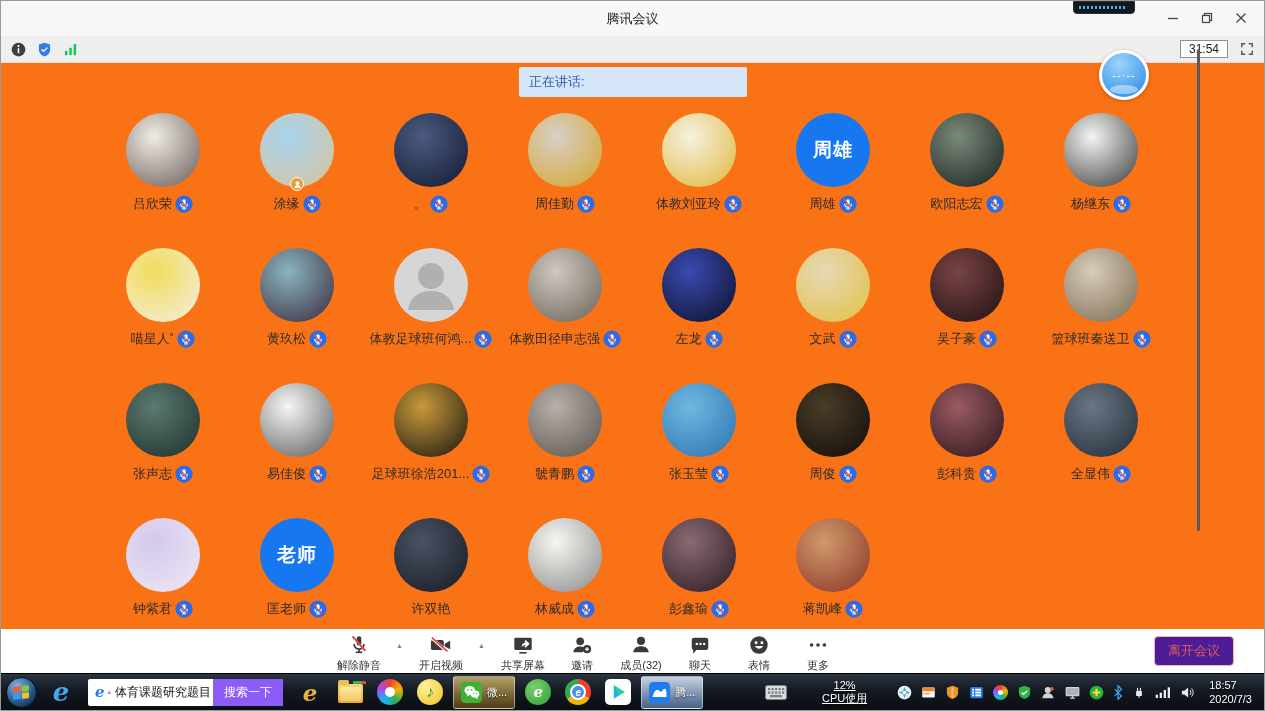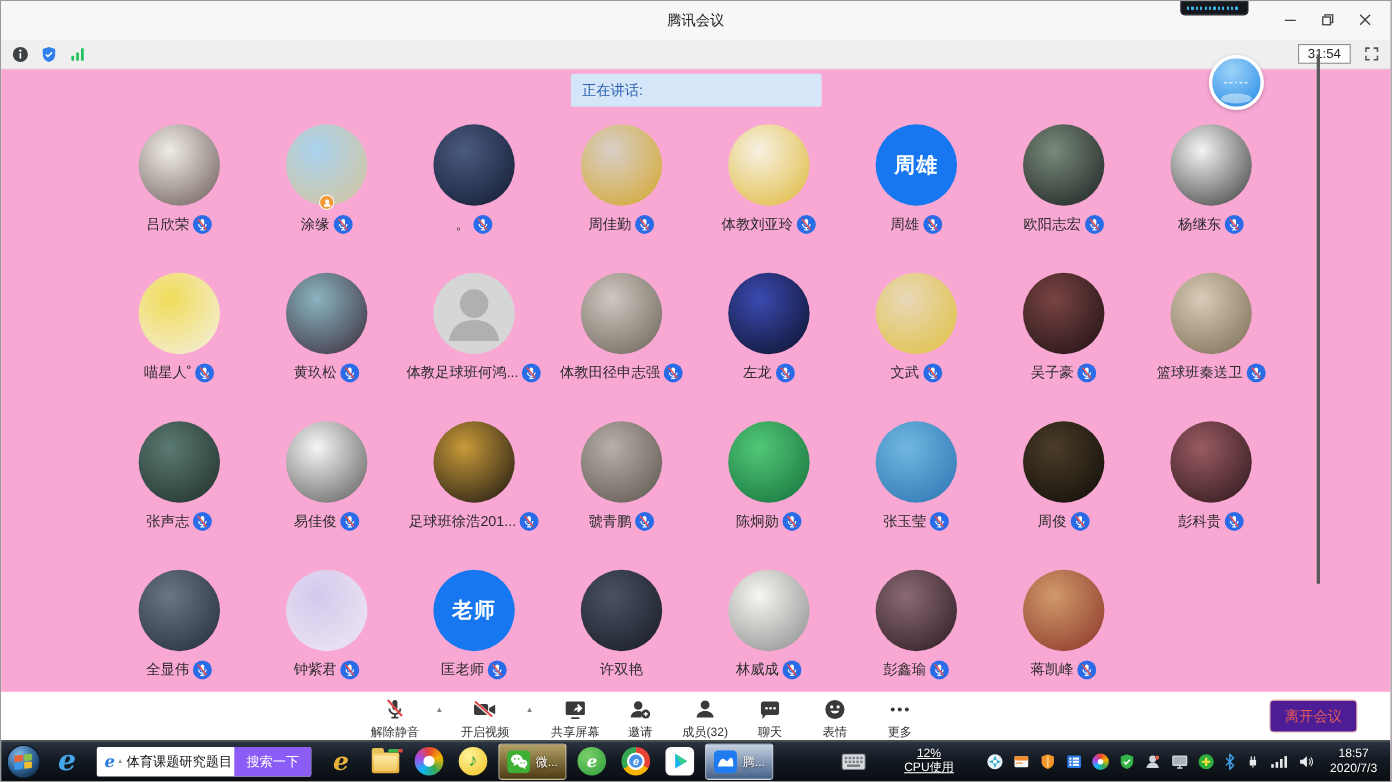--- a/index.html
+++ b/index.html
@@ -16,21 +16,21 @@
        background:repeating-linear-gradient(90deg,#3fb5e8 0 2px,transparent 2px 4px);}
   
   #statusbar{position:absolute;top:35px;left:0;right:0;height:27px;background:#efefef;border-bottom:1px solid #e0e0e0;
        display:flex;align-items:center;padding:0 10px;box-sizing:border-box;}
   .sb-left{display:flex;align-items:center;gap:11px;}
   .sb-ic{display:flex;align-items:center;cursor:pointer;}
   .sb-spacer{flex:1;}
   .timer-box{border:1px solid #8f8f8f;background:#fdfdfd;padding:1px 8px;font-size:12px;color:#222;margin-right:12px;}
   .fs-btn{display:flex;align-items:center;cursor:pointer;}
   
-  #main{position:absolute;top:62px;left:0;right:0;height:566px;background:#f9a8d4;}
+  #main{position:absolute;top:62px;left:0;right:0;height:566px;background:#f97316;}
   #speaking-banner{position:absolute;left:518px;top:4px;width:228px;height:30px;background:#d6e6f9;border-radius:2px;
        color:#2c5fae;font-size:13px;line-height:30px;padding-left:10px;box-sizing:border-box;}
   #floating-widget{position:absolute;left:1098px;top:-13px;width:50px;height:50px;border-radius:50%;
        background:radial-gradient(circle at 40% 25%,#9ed3f8,#3f9bea 75%);border:3px solid #fff;box-sizing:border-box;
        box-shadow:0 1px 4px rgba(0,0,0,.25);color:#fff;font-size:11px;display:flex;align-items:center;justify-content:center;
        letter-spacing:1px;cursor:pointer;}
   #floating-widget::after{content:"";position:absolute;left:8px;right:8px;bottom:3px;height:9px;border-radius:50%;
        background:rgba(255,255,255,.45);}
   #participant-grid{position:absolute;left:95px;top:50px;display:grid;grid-template-columns:repeat(8,134px);grid-auto-rows:135px;}
   .cell{display:flex;flex-direction:column;align-items:center;padding-top:0;cursor:pointer;}
@@ -87,21 +87,21 @@
        color:#fff;font-size:10px;font-style:italic;display:flex;align-items:center;justify-content:center;}
   .tvideo{width:26px;height:26px;border-radius:5px;background:#fdfdfd;display:flex;align-items:center;justify-content:center;}
   .task-btn{height:31px;margin:0 3px;border:1px solid rgba(255,255,255,.45);border-radius:3px;display:flex;align-items:center;
        gap:5px;padding:0 7px;color:#fff;font-size:11px;cursor:pointer;flex:none;text-shadow:0 1px 2px rgba(0,0,0,.8);}
   .wechat-btn{background:linear-gradient(rgba(240,212,120,.7),rgba(125,88,22,.6));}
   .meeting-btn{background:linear-gradient(rgba(226,238,255,.85),rgba(108,150,212,.6));}
   .kb-slot{margin-left:auto;}
   .cpu{color:#fff;font-size:11px;text-align:center;line-height:13px;margin:0 26px;cursor:pointer;text-shadow:0 1px 2px #000;text-decoration:underline;}
   .tray{display:flex;align-items:center;gap:9px;margin:0 4px;}
   .tray .tk-slot{width:auto;height:auto;}
-  .clock{color:#fff;font-size:11px;text-align:center;line-height:14px;margin:0 12px 0 10px;cursor:pointer;text-shadow:0 1px 2px #000;}
+  .clock{color:#fff;font-size:11px;text-align:left;line-height:14px;margin:0 12px 0 10px;cursor:pointer;text-shadow:0 1px 2px #000;}
 </style>
 </head>
 <body>
 
 <div id="app">
 
   <div id="titlebar">
     <div class="title">腾讯会议</div>
     <div class="overlay-widget">
         <i></i>
@@ -476,36 +476,20 @@
                 <line x1="9.5" y1="18.5" x2="14.5" y2="18.5" stroke="#fff" stroke-width="1.5"></line>
                 <line x1="6.5" y1="5.5" x2="17" y2="18.5" stroke="#e05252" stroke-width="2"></line>
               </svg>
             </span>
           </div>
         </div>
         <div class="cell">
           <div class="avatar" style="background: radial-gradient(circle at 38% 32%, rgb(184, 176, 168), rgb(90, 84, 76));"></div>
           <div class="name-row">
             <span class="pname">虢青鹏</span>
-            <span class="mic-badge">
-              <svg width="18" height="18" viewBox="0 0 24 24">
-                <circle cx="12" cy="12" r="11.5" fill="#2a6be8"></circle>
-                <rect x="9.8" y="5.5" width="4.4" height="8" rx="2.2" fill="#fff"></rect>
-                <path d="M7.5 11.5a4.5 4.5 0 0 0 9 0" fill="none" stroke="#fff" stroke-width="1.5"></path>
-                <line x1="12" y1="16" x2="12" y2="18" stroke="#fff" stroke-width="1.5"></line>
-                <line x1="9.5" y1="18.5" x2="14.5" y2="18.5" stroke="#fff" stroke-width="1.5"></line>
-                <line x1="6.5" y1="5.5" x2="17" y2="18.5" stroke="#e05252" stroke-width="2"></line>
-              </svg>
-            </span>
-          </div>
-        </div>
-        <div class="cell">
-          <div class="avatar" style="background: radial-gradient(circle at 38% 32%, rgb(82, 200, 120), rgb(20, 112, 58));"></div>
-          <div class="name-row">
-            <span class="pname">陈炯勋</span>
             <span class="mic-badge">
               <svg width="18" height="18" viewBox="0 0 24 24">
                 <circle cx="12" cy="12" r="11.5" fill="#2a6be8"></circle>
                 <rect x="9.8" y="5.5" width="4.4" height="8" rx="2.2" fill="#fff"></rect>
                 <path d="M7.5 11.5a4.5 4.5 0 0 0 9 0" fill="none" stroke="#fff" stroke-width="1.5"></path>
                 <line x1="12" y1="16" x2="12" y2="18" stroke="#fff" stroke-width="1.5"></line>
                 <line x1="9.5" y1="18.5" x2="14.5" y2="18.5" stroke="#fff" stroke-width="1.5"></line>
                 <line x1="6.5" y1="5.5" x2="17" y2="18.5" stroke="#e05252" stroke-width="2"></line>
               </svg>
             </span>

